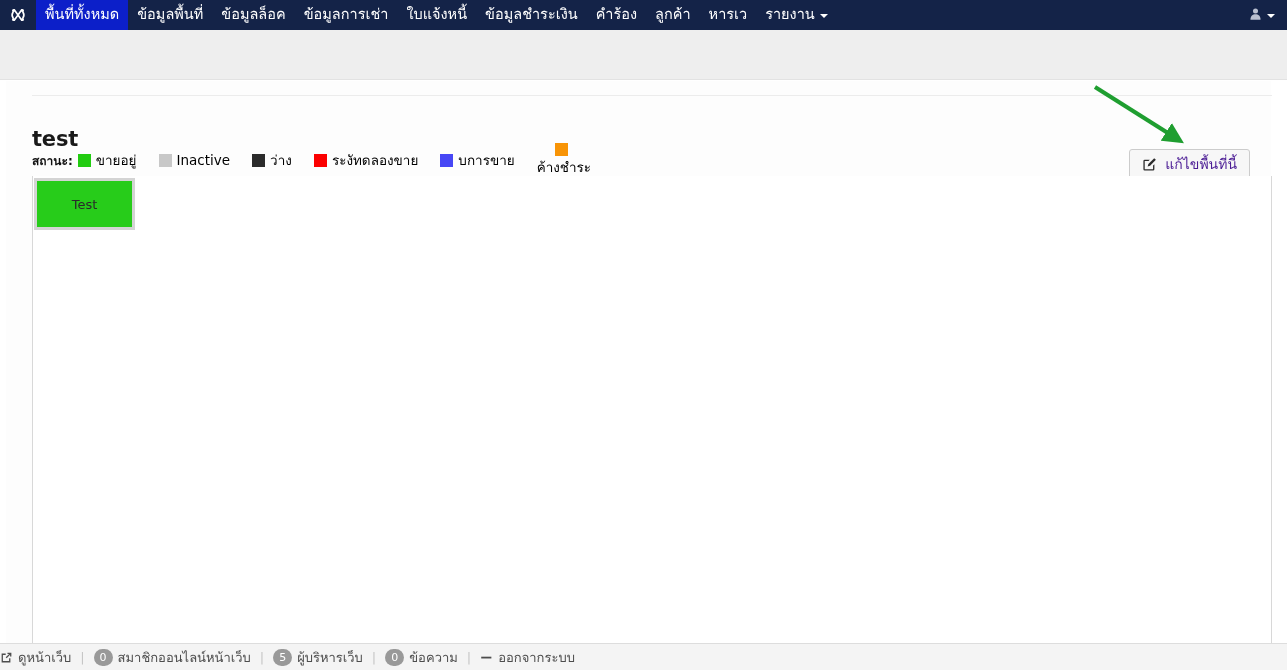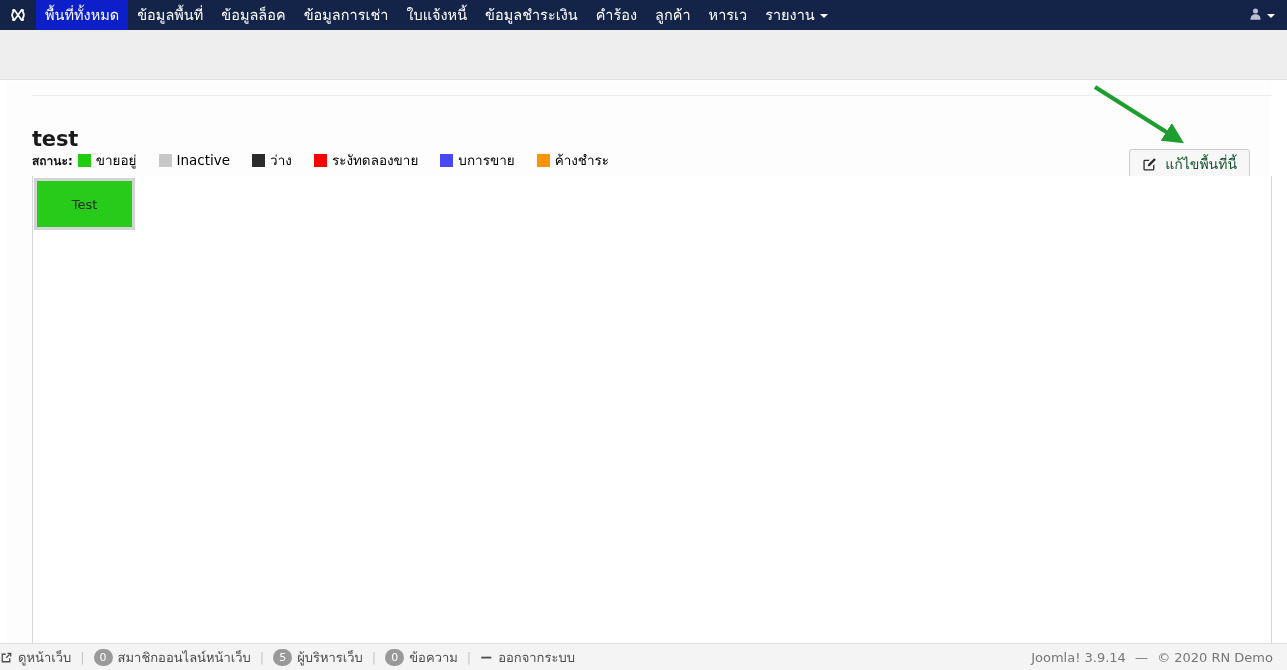--- a/index.html
+++ b/index.html
@@ -11,20 +11,21 @@
     font-family: "DejaVu Sans", "Liberation Sans", sans-serif;
   }
 
   
   #navbar {
     position: absolute; left: 0; top: 0;
     width: 1287px; height: 30px;
     background: #142348;
     display: flex; align-items: stretch;
     white-space: nowrap;
+    font-family: Liberation Mono, monospace;
   }
   #brand {
     display: flex; align-items: center; justify-content: center;
     width: 36px; height: 30px;
     flex: 0 0 auto;
   }
   #brand svg { display: block; }
   .nav-items { display: flex; align-items: stretch; flex: 1 1 auto; }
   .nav-item {
     display: flex; align-items: center;
@@ -86,40 +87,40 @@
   #legend {
     position: absolute; left: 26px; top: 70px;
     display: flex; align-items: center;
     height: 18px;
   }
   #legend-label {
     font-size: 12px; font-weight: bold; color: #111;
     margin-right: 5px;
   }
   .legend-entry { display: flex; align-items: center; margin-right: 22px; }
-  .legend-entry:last-child { margin-right: 0; }
+  .legend-entry:last-child { margin-right: 0; flex-direction: column; }
   .swatch {
     width: 13px; height: 13px;
     display: inline-block;
     margin-right: 5px;
   }
   .legend-text { font-size: 13.5px; color: #000000; }
 
   
   #edit-btn {
     position: absolute; right: 21px; top: 68px;
     display: flex; align-items: center;
     height: 30px;
     padding: 0 12px;
     background: #f7f7f7;
     border: 1px solid #cccccc;
     border-radius: 3px;
     cursor: pointer;
     font-size: 14px;
-    color: #14532d;
+    color: #4c1d95;
     box-shadow: 0 1px 0 rgba(0,0,0,0.04);
   }
   #edit-btn .pencil { margin-right: 8px; display: flex; align-items: center; }
 
   
   #zone-panel {
     position: absolute; left: 26px; top: 95px;
     width: 1240px; height: 467px;
     border-left: 1px solid #d8d8d8;
     border-right: 1px solid #d8d8d8;
@@ -341,18 +342,13 @@
     <span class="f-item">
       <span class="ficon">
         <svg width="13" height="13" viewBox="0 0 16 16" aria-hidden="true">
           <rect x="1.5" y="7" width="12.5" height="2.2" fill="#4d4d4d"></rect>
         </svg>
       </span>
       <span>ออกจากระบบ</span>
     </span>
   </div>
 
-  <div id="footer-right">
-    <span>Joomla! 3.9.14</span>
-    <span class="fr-sep">—</span>
-    <span>© 2020 RN Demo</span>
-  </div>
 </div>
 
 </body></html>

